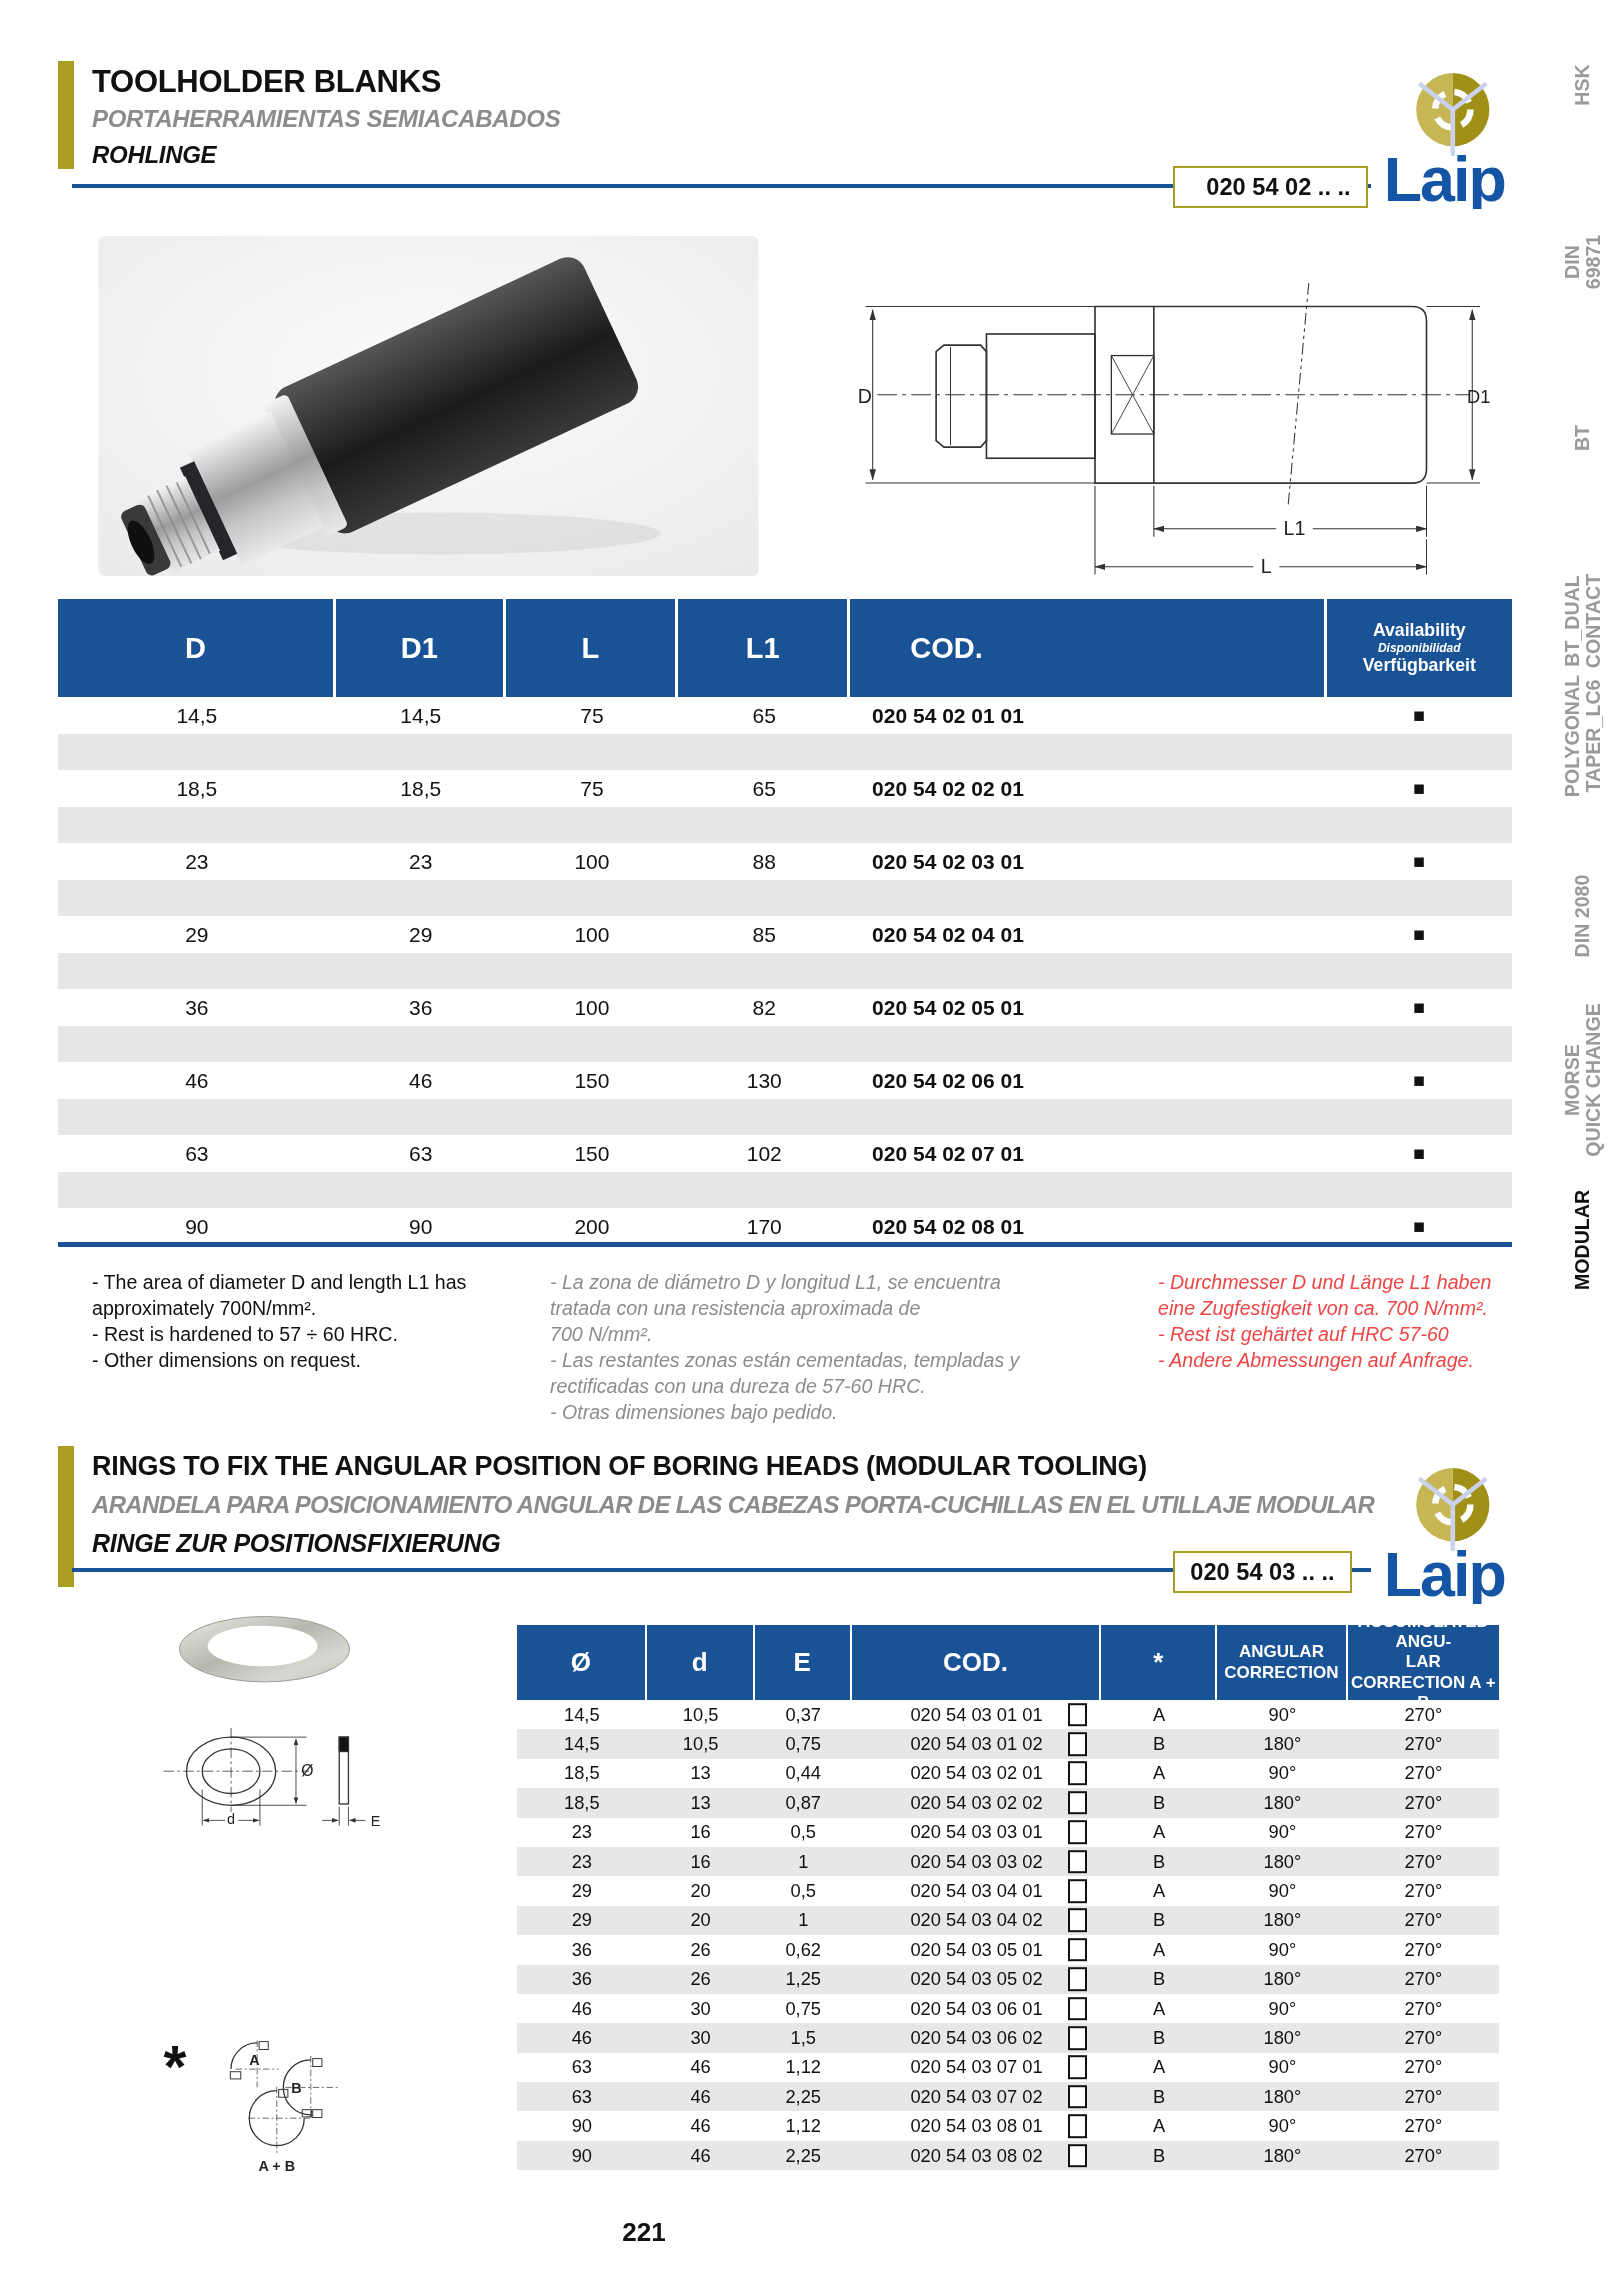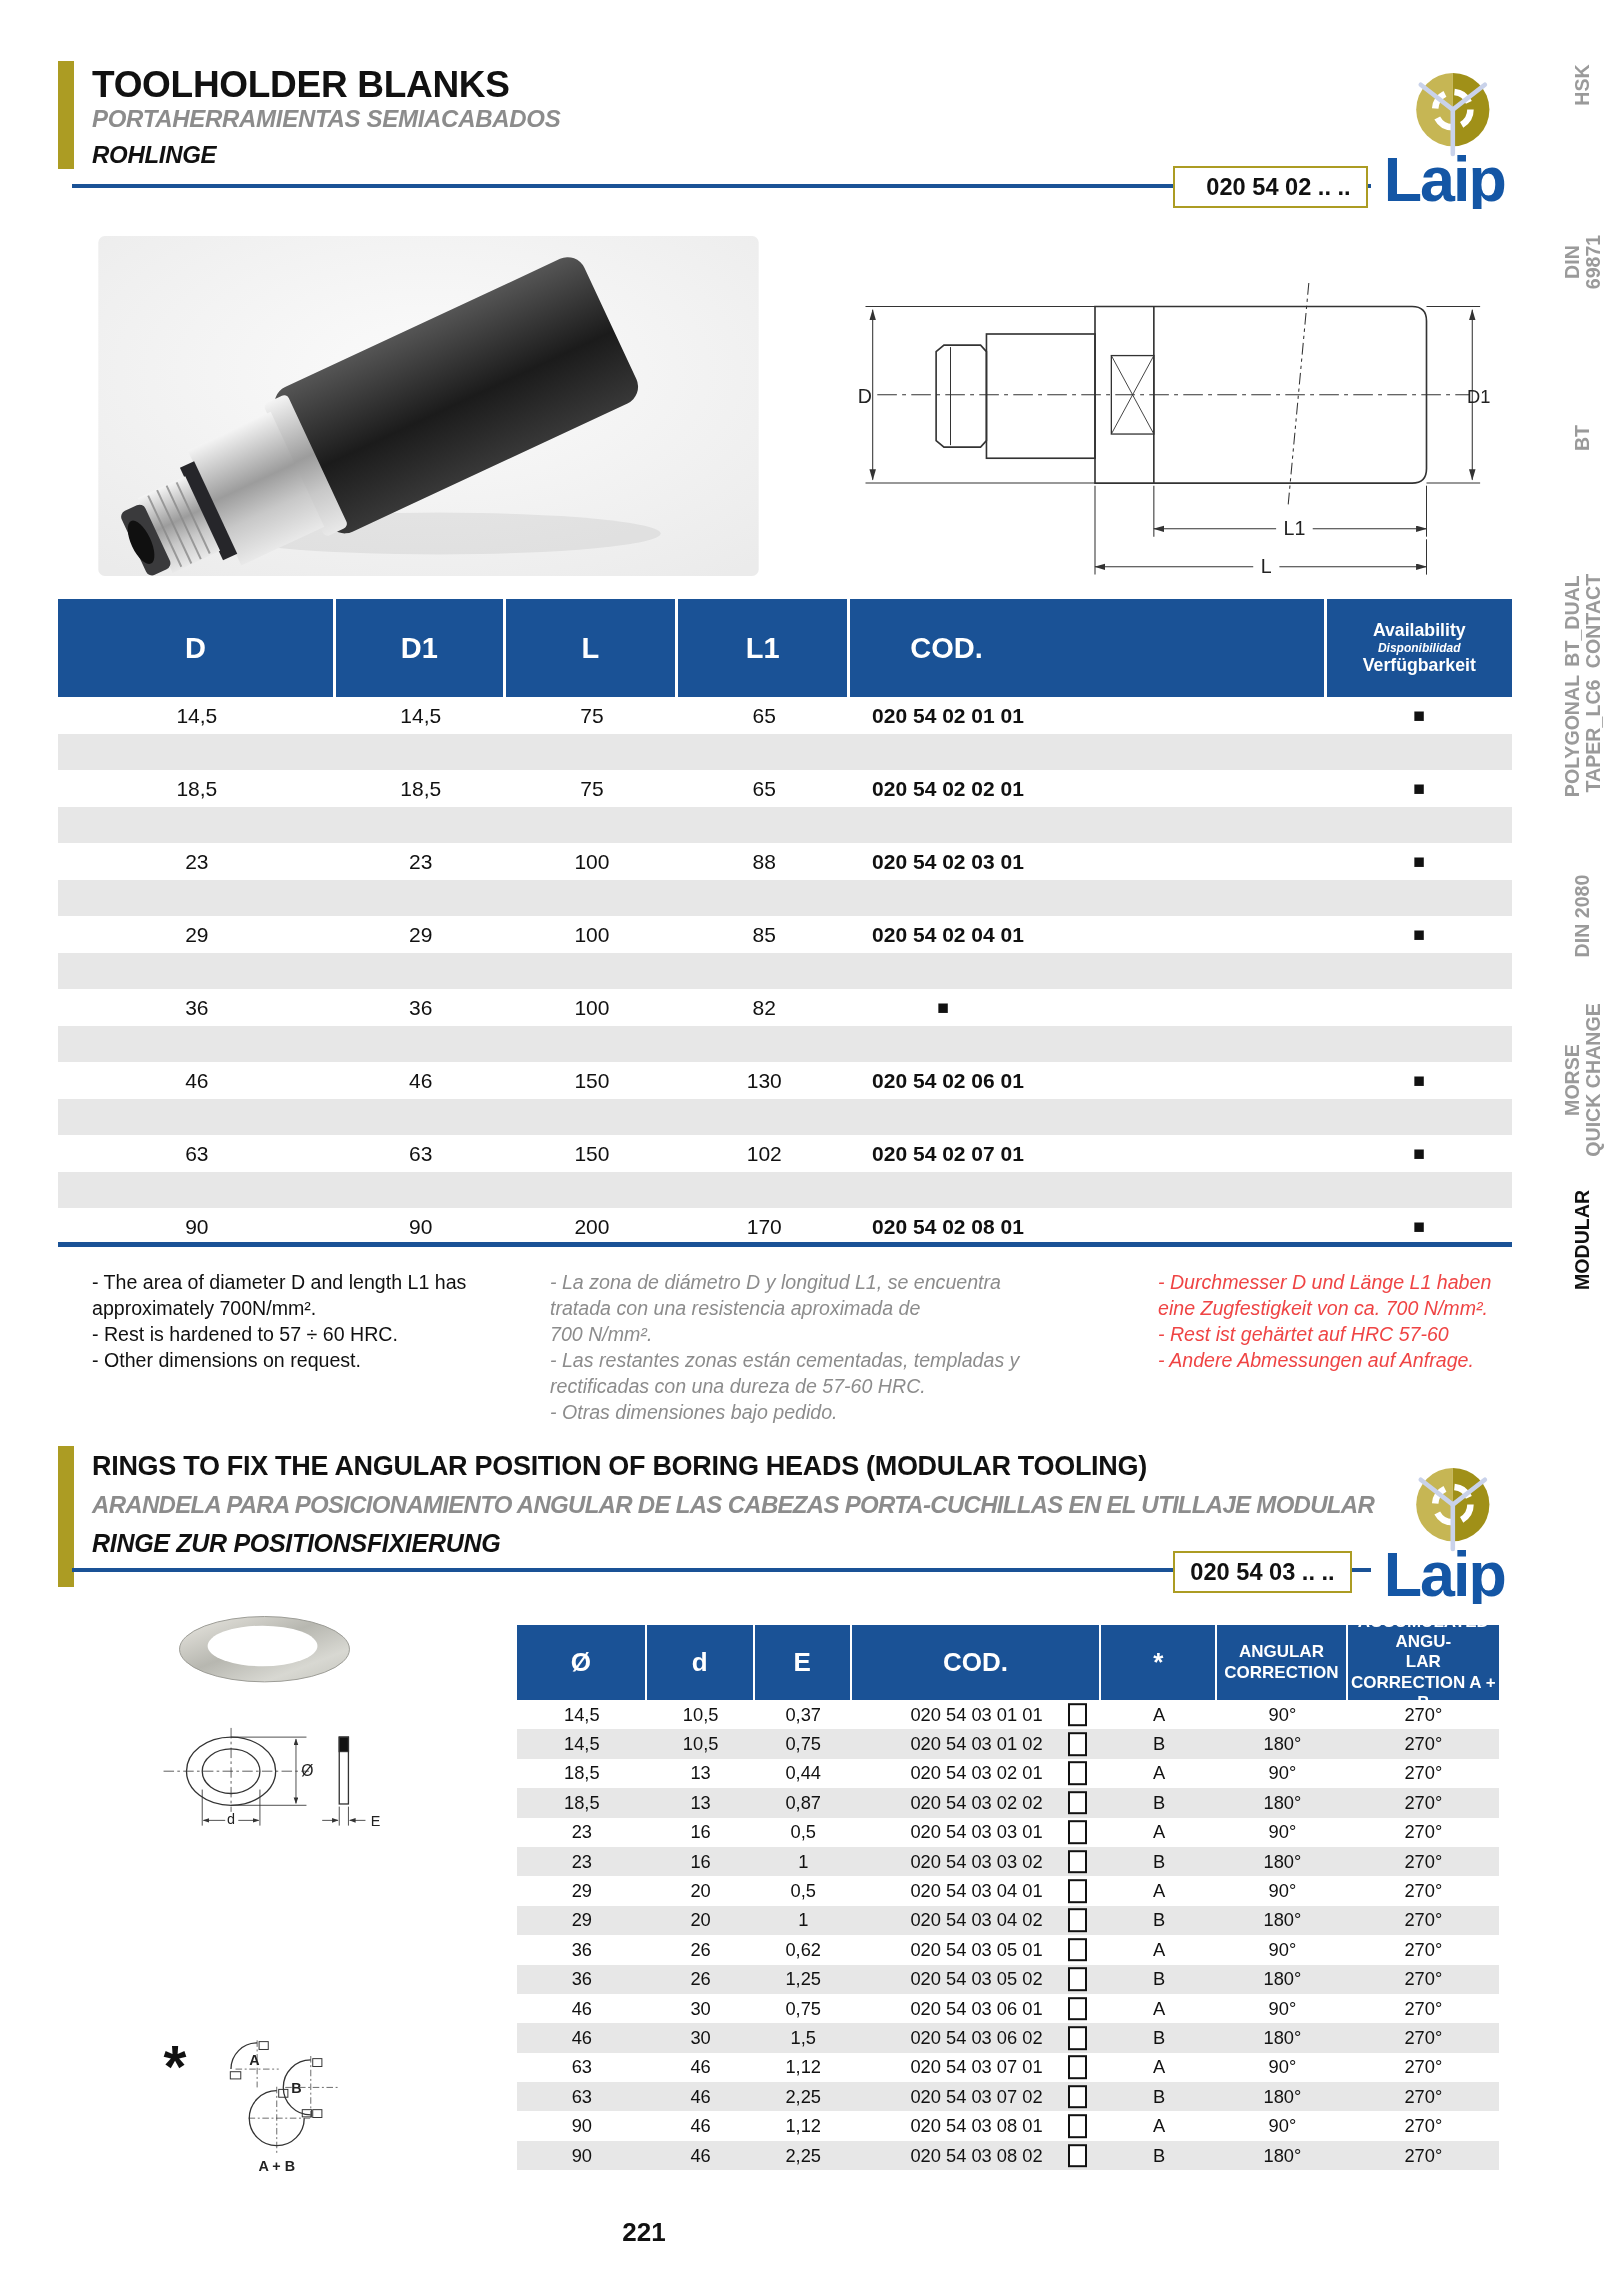--- a/index.html
+++ b/index.html
@@ -73,21 +73,21 @@
   .page-num{position:absolute;left:0;top:2217px;width:1288px;text-align:center;font-weight:bold;font-size:26px;}
 
   svg text{font-family:"Liberation Sans",sans-serif;}
 </style>
 </head>
 <body>
 
 <div id="page">
 
   <div class="gold-bar" style="top:61px;height:108px;"></div>
-  <div class="h-en" style="top:64px;font-size:37px;">TOOLHOLDER BLANKS</div>
+  <div class="h-en" style="top:64px;font-size:31px;">TOOLHOLDER BLANKS</div>
   <div class="h-es" style="top:105px;font-size:24px;">PORTAHERRAMIENTAS SEMIACABADOS</div>
   <div class="h-de" style="top:141px;font-size:24px;">ROHLINGE</div>
   <div class="blue-rule" style="top:184px;"></div>
   <div class="code-box" style="top:166px;padding-left:16px;">020 54 02 .. ..</div>
 
   <svg class="abs" style="left:1371px;top:39px;" width="144" height="170" viewBox="0 0 220 260">
     <path d="M125,52 A56,56 0 0 0 125,164 Z" fill="#c6b654"></path>
     <path d="M125,52 A56,56 0 0 1 125,164 Z" fill="#a09018"></path>
     <circle cx="125" cy="108" r="27" fill="none" stroke="#ffffff" stroke-width="10" stroke-dasharray="28 15"></circle>
     <g stroke="#c9d2ea" stroke-width="7" stroke-linecap="round">
@@ -289,20 +289,21 @@
             </div>
         </div>
         <div class="t1spacer"></div>
       </div>
         <div class="t1row">
         <div class="t1data">
           <div class="cell c-d">36</div>
           <div class="cell c-d1">36</div>
           <div class="cell c-l">100</div>
           <div class="cell c-l1">82</div>
+          <div class="cell c-cod cod-val">020 54 02 05 01</div>
           <div class="cell c-av">
               <span class="sq">■</span>
             </div>
         </div>
         <div class="t1spacer"></div>
       </div>
         <div class="t1row">
         <div class="t1data">
           <div class="cell c-d">46</div>
           <div class="cell c-d1">46</div>

